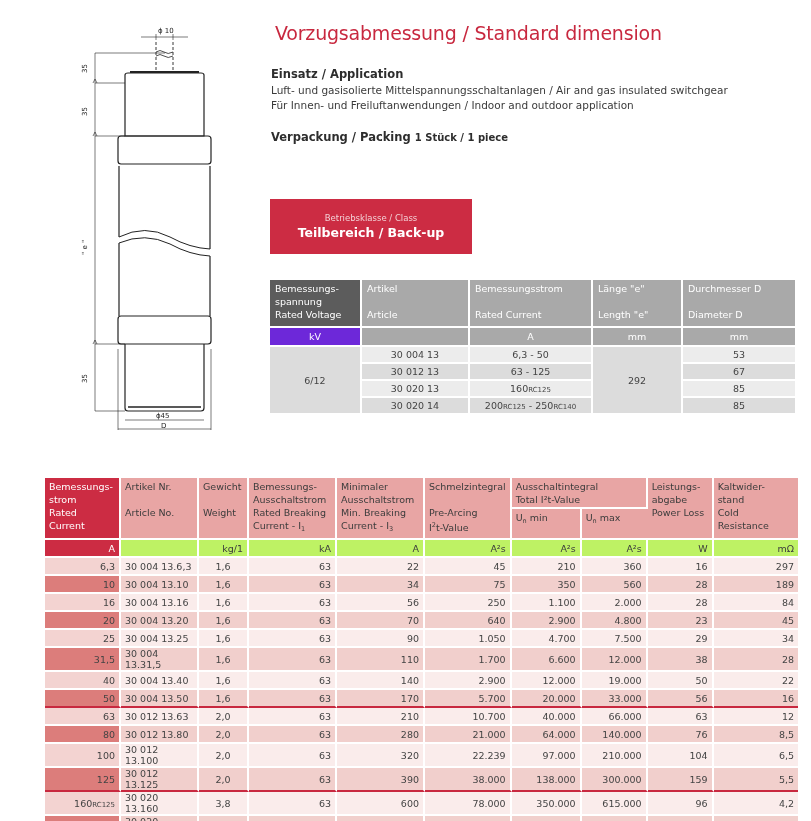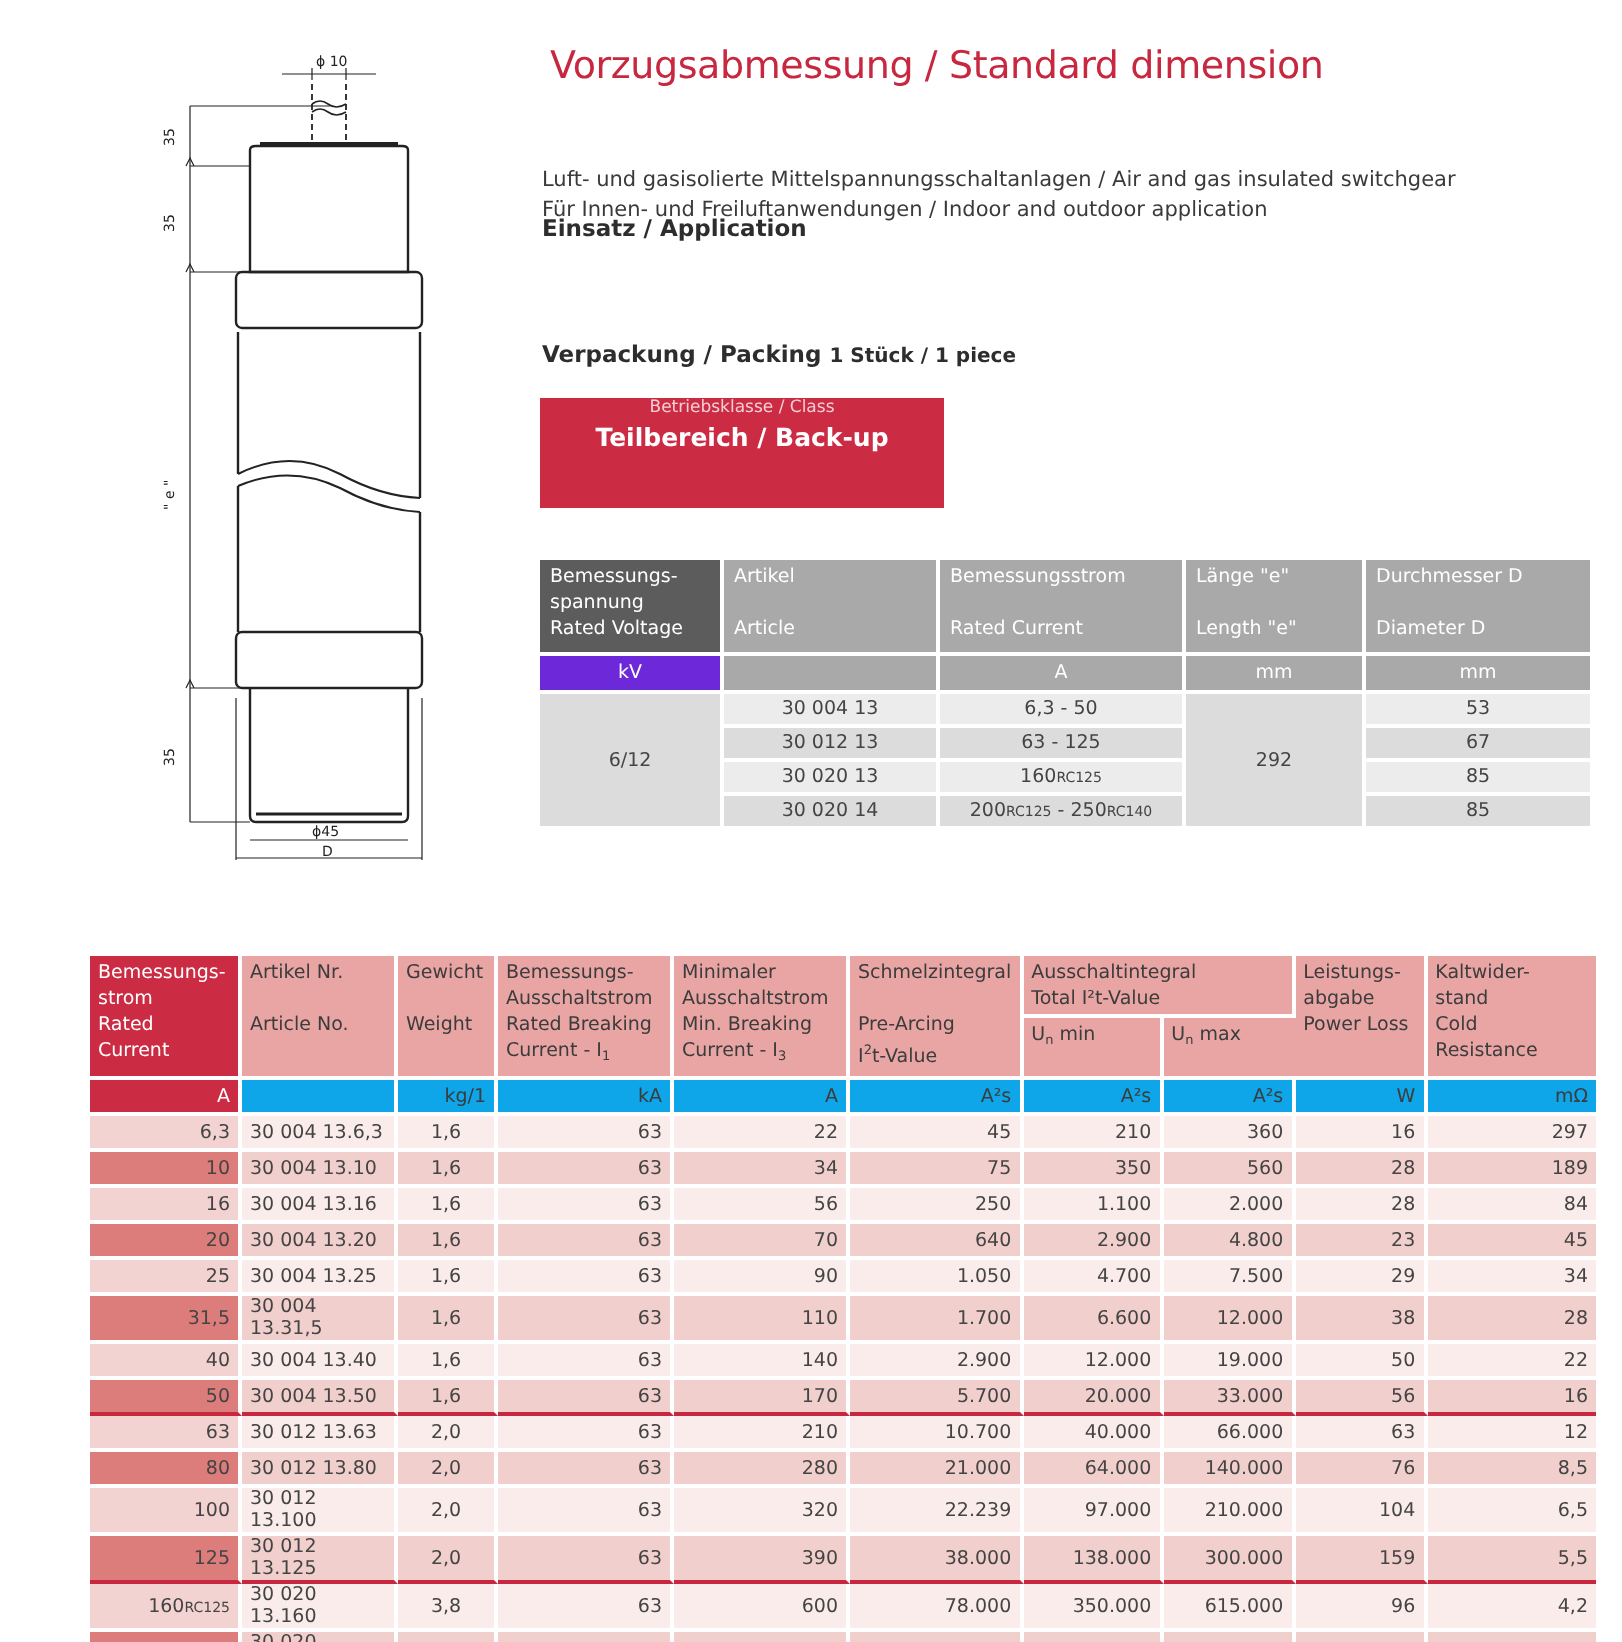--- a/index.html
+++ b/index.html
@@ -4,27 +4,27 @@
 <style>
   html, body { margin: 0; padding: 0; background: #ffffff; }
   body { width: 811px; height: 821px; position: relative; overflow: hidden;
          font-family: "DejaVu Sans", "Liberation Sans", sans-serif; color: #3a3a3a; }
 
   
   #drawing { position: absolute; left: 70px; top: 10px; width: 200px; height: 420px; }
 
   
   .title { position: absolute; left: 271px; top: 18px; font-size: 19px; font-weight: normal; color: #c8283f; letter-spacing: -0.2px; margin: 4px; }
-  .section-head { position: absolute; left: 271px; font-size: 11.5px; font-weight: bold; color: #2d2d2d; margin-top: 40px; }
+  .section-head { position: absolute; left: 271px; font-size: 11.5px; font-weight: bold; color: #2d2d2d; }
   .section-line { position: absolute; left: 271px; font-size: 10.5px; color: #3a3a3a; }
   .section-head .light { font-weight: bold; font-size: 10px; }
 
   
   .banner { position: absolute; left: 270px; top: 199px; width: 525px; height: 55px; display: flex; }
-  .banner .red { width: 202px; background: #cc2c43; color: #fff; display: flex; flex-direction: column; align-items: center; margin-right: 2px; }
+  .banner .red { width: 202px; background: #cc2c43; color: #fff; display: flex; flex-direction: column; align-items: center; justify-content: center; margin-right: 2px; }
   .banner .red .small { font-size: 8.5px; color: #f3d0d5; }
   .banner .red .big { font-size: 12.5px; font-weight: bold; margin-top: 2px; }
   .banner .grey { flex: 1; background: #d6d6d6; position: relative; color: #c8283f; font-weight: bold; font-size: 12.5px; }
   .banner .grey .std1 { position: absolute; left: 26px; top: 12px; }
   .banner .grey .std2 { position: absolute; left: 26px; top: 29px; }
   .banner .grey .std3 { position: absolute; left: 193px; top: 12px; }
 
   
   table { border-collapse: separate; border-spacing: 0; }
   #dim-table { position: absolute; left: 270px; top: 280px; width: 525px; font-size: 9.5px; }
@@ -40,21 +40,21 @@
   #dim-table .sp { background: #dcdcdc; }
   .rc { font-size: 7px; }
 
   
   #main-table { position: absolute; left: 45px; top: 478px; width: 753px; font-size: 9.5px; }
   #main-table th, #main-table td { font-weight: normal; padding: 0 4px; border-right: 2px solid #fff; }
   #main-table th:last-child, #main-table td:last-child { border-right: none; }
   #main-table .h { background: #e8a5a4; color: #3c3c3c; text-align: left; vertical-align: top; line-height: 13px; padding-top: 2px; padding-bottom: 1px; border-bottom: 2px solid #fff; }
   #main-table .h.first { background: #cc2c43; color: #fff; }
   #main-table .h.sub { border-top: 0; }
-  #main-table .u { background: #0ea5e9; color: #3c3c3c; text-align: right; height: 16px; border-bottom: 2px solid #fff; }
+  #main-table .u { background: #bef264; color: #3c3c3c; text-align: right; height: 16px; border-bottom: 2px solid #fff; }
   #main-table .u.first { background: #cc2c43; color: #fff; }
   #main-table td { text-align: right; height: 16px; color: #444; border-bottom: 2px solid #fff; }
   #main-table td.art { text-align: left; }
   #main-table td.ctr { text-align: center; }
   #main-table tr.odd td { background: #faeceb; }
   #main-table tr.odd td.first { background: #f3d3d1; }
   #main-table tr.even td { background: #f1cfcc; }
   #main-table tr.even td.first { background: #dc7d7b; }
   #main-table tr.grp-end td { border-bottom: 2px solid #c8283f; }
   .sub-i { font-size: 6.5px; vertical-align: -2px; }

